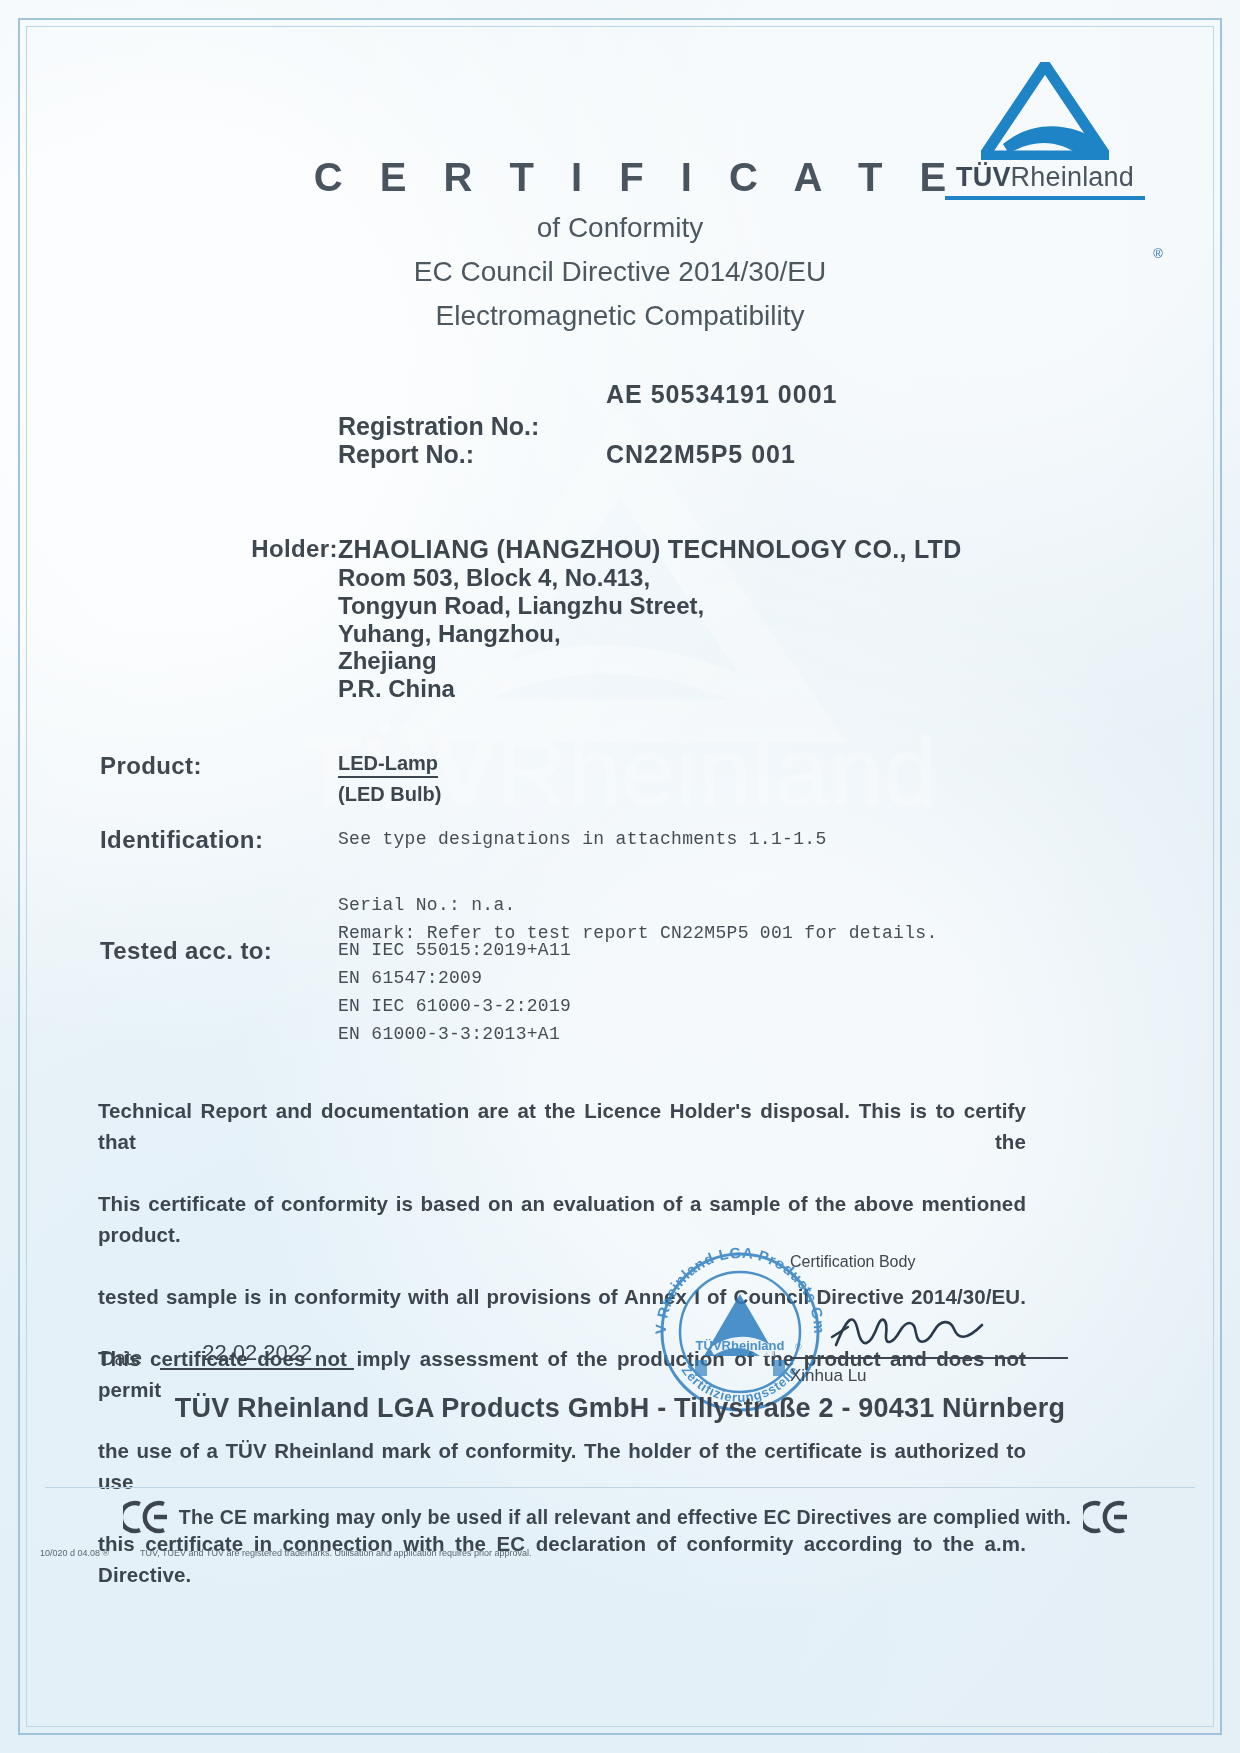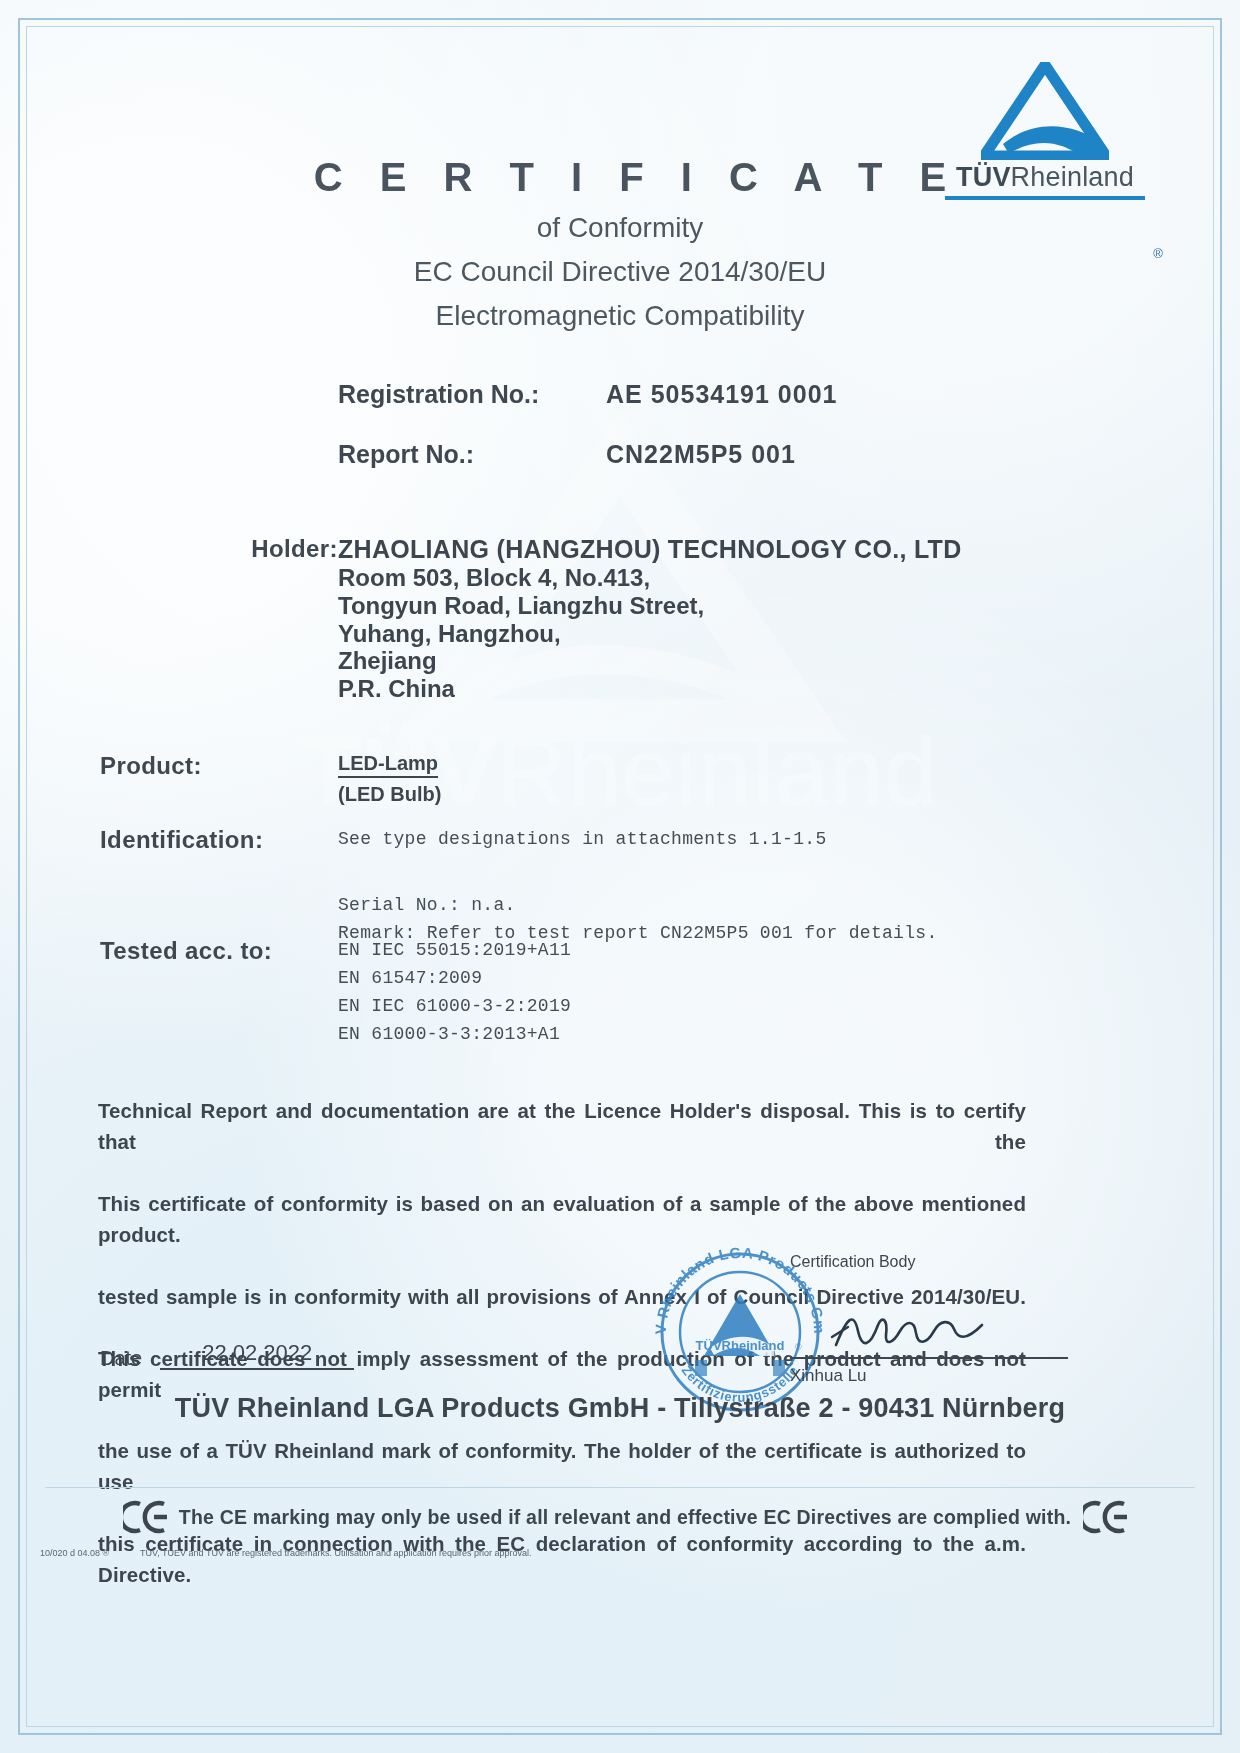--- a/index.html
+++ b/index.html
@@ -88,21 +88,21 @@
     font-size:24px;color:#3f4850;font-weight:bold;letter-spacing:.4px;
     width:230px;flex:0 0 230px;
   }
   .fvalue-mono{
     font-family:Liberation Mono, monospace;
     font-size:18px;color:#454d55;line-height:1.55;
     letter-spacing:.3px;
   }
 
   #row-reg{left:338px;top:380px;}
-  #row-reg .k{font-size:25px;font-weight:bold;color:#3f4850;width:268px;}
+  #row-reg .k{font-size:25px;font-weight:bold;color:#3f4850;width:268px;margin-top:32px;}
   #row-reg .v{font-size:25px;font-weight:bold;color:#3f4850;letter-spacing:1px;}
   #row-rep{left:338px;top:440px;}
   #row-rep .k{font-size:25px;font-weight:bold;color:#3f4850;width:268px;}
   #row-rep .v{font-size:25px;font-weight:bold;color:#3f4850;letter-spacing:1px;}
 
   #row-holder{left:100px;top:535px;}
   #row-holder .flabel{width:238px;flex:0 0 238px;text-align:right;}
   #holder-lines .hl-0{font-size:25px;font-weight:bold;color:#3d464e;letter-spacing:.3px;}
   #holder-lines div{font-size:24px;font-weight:bold;color:#3d464e;line-height:1.16;}
 

